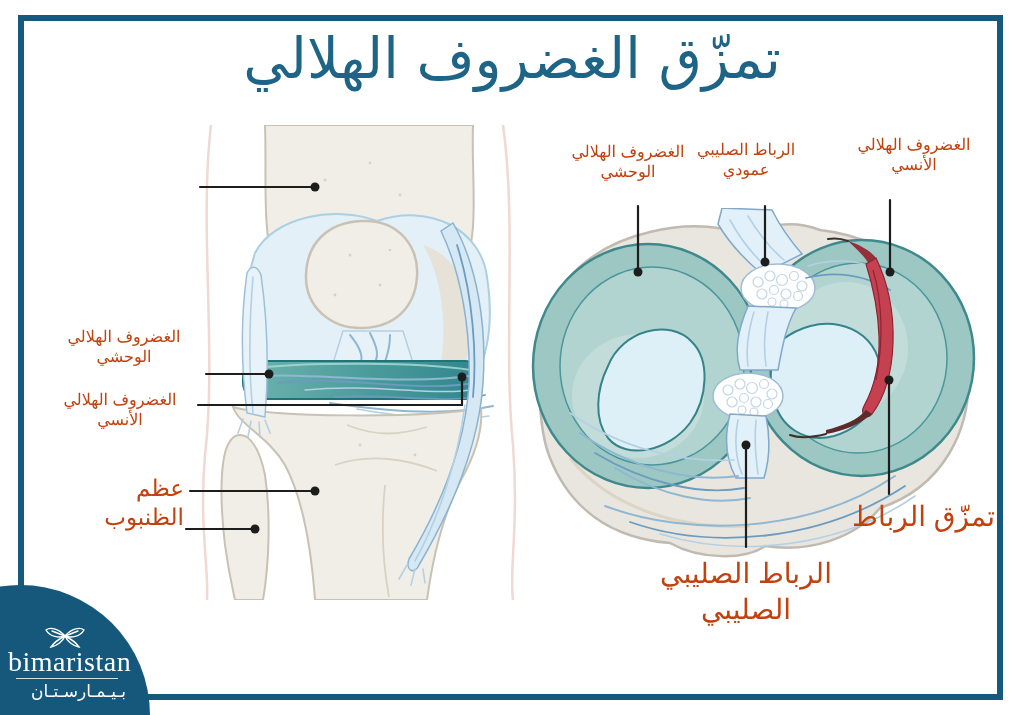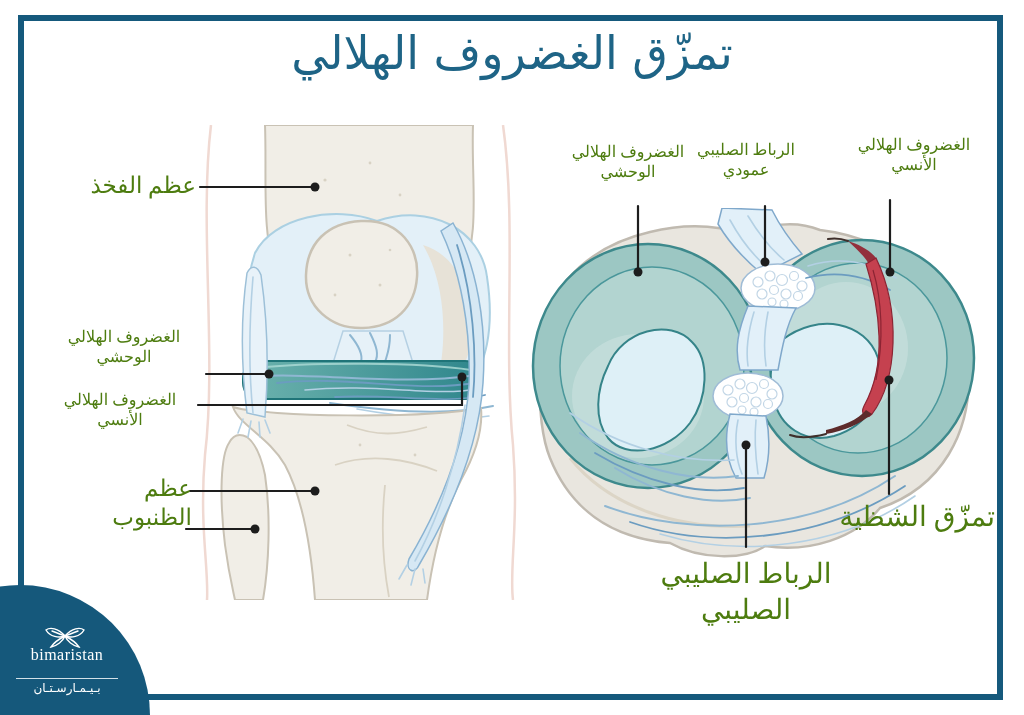--- a/index.html
+++ b/index.html
@@ -7,26 +7,26 @@
     position:relative;width:1024px;height:715px;background:#ffffff;
     overflow:hidden;font-family:"DejaVu Sans",sans-serif;
   }
   .frame{
     position:absolute;left:18px;top:15px;width:985px;height:685px;
     border:6px solid #15597c;box-sizing:border-box;
   }
   .title{
     position:absolute;left:0;right:0;top:26px;margin:0;
     text-align:center;direction:rtl;
-    font-size:46px;font-weight:normal;color:#1e6486;
+    font-size:56px;font-weight:normal;color:#1e6486;
     font-family:"DejaVu Sans",sans-serif;
   }
   .lbl{
-    position:absolute;color:#4d7c0f;direction:rtl;line-height:1.28;
-    font-family:Liberation Serif, serif;
+    position:absolute;color:#c2410c;direction:rtl;line-height:1.28;
+    font-family:Liberation Sans, sans-serif;
   }
   .s16{font-size:16px;} .s23{font-size:23px;} .s28{font-size:28px;}
   .ta-r{text-align:right;} .ta-c{text-align:center;}
   .illus{position:absolute;}
   .pointers{position:absolute;left:0;top:0;width:1024px;height:715px;pointer-events:none;}
   
   .skin{fill:none;stroke:#f0d9d2;stroke-width:2.5;}
   .bone{fill:#f1eee7;stroke:#c9c2b4;stroke-width:2;}
   .bone2{fill:#e7e2d7;stroke:none;}
   .capsule{fill:#e3f0f8;stroke:#abd0e2;stroke-width:2;}
@@ -52,26 +52,26 @@
   .crack{fill:none;stroke:#3f302c;stroke-width:2;stroke-linecap:round;}
   
   .logo-disc{
     position:absolute;left:-110px;top:585px;width:260px;height:260px;
     border-radius:50%;background:#15587b;
   }
   .logo-icon{position:absolute;left:44px;top:624px;width:42px;height:24px;}
   .logo-latin{
     position:absolute;left:8px;top:646px;width:118px;text-align:center;
     color:#ffffff;font-family:"Liberation Serif","DejaVu Serif",serif;
-    font-size:16px;letter-spacing:0.5px;
+    font-size:28px;letter-spacing:0.5px;
   }
   .logo-divider{position:absolute;left:16px;top:678px;width:102px;height:1px;background:#e8f1f4;opacity:.9;}
   .logo-arabic{
-    position:absolute;left:8px;top:681px;width:118px;text-align:center;
-    color:#ffffff;font-size:12px;direction:rtl;
+    position:absolute;left:8px;top:681px;width:118px;
+    color:#ffffff;font-size:17px;direction:rtl;
   }
 </style>
 </head>
 <body>
 
 <div id="canvas">
 
   <div class="frame"></div>
 
   <h1 class="title">تمزّق الغضروف الهلالي</h1>
@@ -239,56 +239,53 @@
         <circle cx="315" cy="491" r="4.5"></circle>
       <circle cx="255" cy="529" r="4.5"></circle>
         <circle cx="638" cy="272" r="4.5"></circle>
       <circle cx="765" cy="262" r="4.5"></circle>
         <circle cx="890" cy="272" r="4.5"></circle>
       <circle cx="889" cy="380" r="4.5"></circle>
         <circle cx="746" cy="445" r="4.5"></circle>
     </g>
   </svg>
 
-  <div class="lbl s23 ta-r" style="left:52px;top:171px;width:144px;">
-    <span>عظم الفخذ</span>
-  </div>
 
   <div class="lbl s16 ta-c" style="left:54px;top:327px;width:140px;">
     <div>الغضروف الهلالي</div>
     <div>الوحشي</div>
   </div>
 
   <div class="lbl s16 ta-c" style="left:50px;top:390px;width:140px;">
     <div>الغضروف الهلالي</div>
     <div>الأنسي</div>
   </div>
 
-  <div class="lbl s23 ta-r" style="left:62px;top:474px;width:130px;">
+  <div class="lbl s23 ta-r" style="left:54px;top:474px;width:130px;">
     <span>عظم الظنبوب</span>
   </div>
 
 
   <div class="lbl s16 ta-c" style="left:558px;top:142px;width:140px;">
     <div>الغضروف الهلالي</div>
     <div>الوحشي</div>
   </div>
 
   <div class="lbl s16 ta-c" style="left:686px;top:140px;width:120px;">
     <div>الرباط الصليبي</div>
     <div>عمودي</div>
   </div>
 
   <div class="lbl s16 ta-c" style="left:836px;top:135px;width:156px;">
     <div>الغضروف الهلالي</div>
     <div>الأنسي</div>
   </div>
 
   <div class="lbl s28 ta-r" style="left:825px;top:499px;width:170px;">
-    <span>تمزّق الشظية</span>
+    <span>تمزّق الرباط</span>
   </div>
 
   <div class="lbl s28 ta-c" style="left:628px;top:556px;width:236px;">
     <div>الرباط الصليبي</div>
     <div>الصليبي</div>
   </div>
 
   <div class="logo-disc"></div>
   <svg class="logo-icon" viewBox="0 0 42 24">
     <g fill="none" stroke="#ffffff" stroke-width="1.4" stroke-linecap="round">

